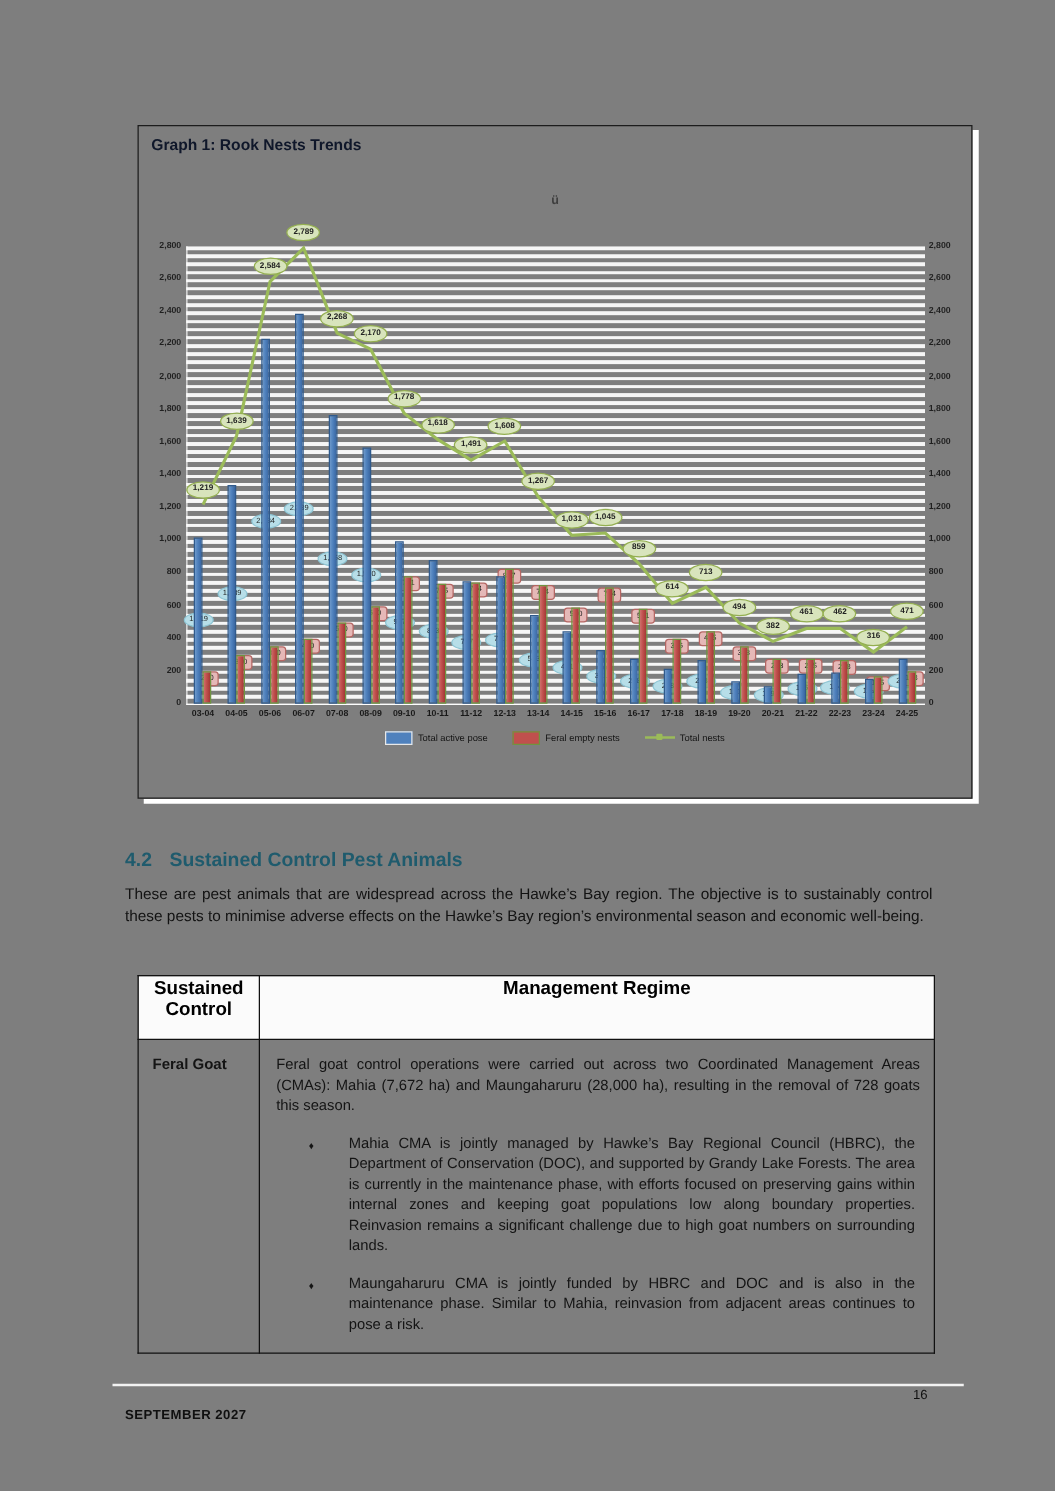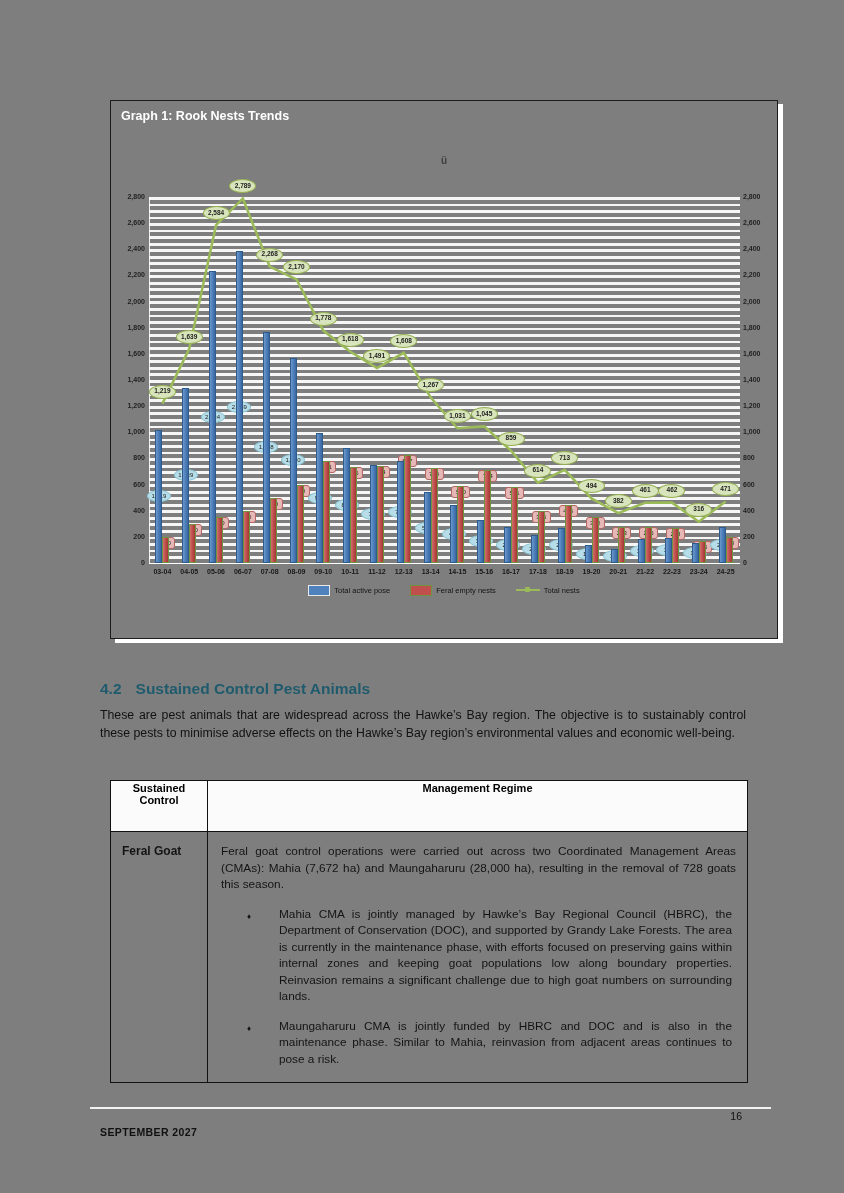--- a/index.html
+++ b/index.html
@@ -10,21 +10,21 @@
     color:#141414;
     overflow:hidden;
   }
   
   #chart-box{
     position:absolute;left:110px;top:100px;width:666px;height:537px;
     border:1.5px solid #1c1c1c;
     box-shadow:5px 4px 0 0 #ffffff;
     background:#7e7e7e;
   }
-  #graph-label{position:absolute;left:10px;top:8px;font-size:12.5px;font-weight:bold;color:#ffffff;}
+  #graph-label{position:absolute;left:10px;top:8px;font-size:12.5px;font-weight:bold;color:#0f172a;}
   #chart-title{position:absolute;left:0;top:70px;width:100%;text-align:center;
     font-size:13px;font-weight:bold;color:#3f3f3f;letter-spacing:.3px;}
   #title-mark{position:absolute;left:0;top:54px;width:100%;text-align:center;
     font-size:10px;color:#3f3f3f;font-weight:bold;}
   #plot{
     position:absolute;left:38px;top:96px;width:590px;height:366px;
     background:repeating-linear-gradient(to bottom,
       rgba(255,255,255,.93) 0px, rgba(255,255,255,.93) 2.8px,
       rgba(126,126,126,0) 2.8px, rgba(126,126,126,0) 6.53px);
     border-left:1px solid rgba(255,255,255,.85);
@@ -61,21 +61,21 @@
   }
   
   #regime-table{
     position:absolute;left:110px;top:780px;width:638px;
     border:1.5px solid #111;border-collapse:collapse;background:transparent;
   }
   #regime-table .hdr{background:#fbfbfb;}
   #regime-table td{border:1px solid #111;vertical-align:top;}
   td.c1{width:94px;}
   .hdr td{height:48px;text-align:center;vertical-align:middle;
-    font-weight:bold;font-size:11px;color:#000;}
+    font-weight:bold;font-size:15px;color:#000;}
   .pest-name{font-weight:bold;font-size:12px;padding:11px 6px 0 10px;}
   .regime-cell{padding:10px 10px 14px 12px;font-size:11.8px;line-height:16.5px;text-align:justify;}
   .bullet{display:flex;margin:13px 0 0 26px;}
   .bullet .bchar{width:32px;font-size:8px;padding-top:3px;flex:none;}
   .bullet .btext{flex:1;padding-right:4px;}
   .bullet b{font-weight:normal;}
   
   #footer-rule{position:absolute;left:90px;top:1107px;width:681px;height:2px;background:rgba(255,255,255,.9);}
   #page-number{position:absolute;left:700px;top:1110px;width:42px;text-align:right;font-size:10.5px;color:#101010;}
   #footer-date{position:absolute;left:100px;top:1126px;font-size:10.5px;font-weight:bold;letter-spacing:.4px;color:#101010;}
@@ -266,21 +266,21 @@
     <div class="bar red" style="left: 560.955px; top: 426.969px; width: 7px; height: 35.0314px;"></div>
     <div class="bar blue" style="left: 580.773px; top: 442.262px; width: 7px; height: 19.7379px;"></div>
     <div class="bar red" style="left: 587.773px; top: 440.432px; width: 7px; height: 21.5679px;"></div>
     <div class="bar blue" style="left: 607.591px; top: 426.315px; width: 7px; height: 35.685px;"></div>
     <div class="bar red" style="left: 614.591px; top: 436.119px; width: 7px; height: 25.8814px;"></div>
   </div>
 
 <div id="section-heading">
   <span class="num">4.2</span><span>Sustained Control Pest Animals</span>
 </div>
-<div id="section-para">These are pest animals that are widespread across the Hawke’s Bay region. The objective is to sustainably control these pests to minimise adverse effects on the Hawke’s Bay region’s environmental values and economic well-being.</div>
+<div id="section-para">These are pest animals that are widespread across the Hawke’s Bay region. The objective is to sustainably control these pests to minimise adverse effects on the Hawke’s Bay region’s environmental season and economic well-being.</div>
 
 <table id="regime-table">
   <tbody>
       <tr class="hdr">
     <td class="c1">Sustained Control</td>
     <td>Management Regime</td>
   </tr>
   <tr>
     <td class="c1">
       <div class="pest-name">Feral Goat</div>

